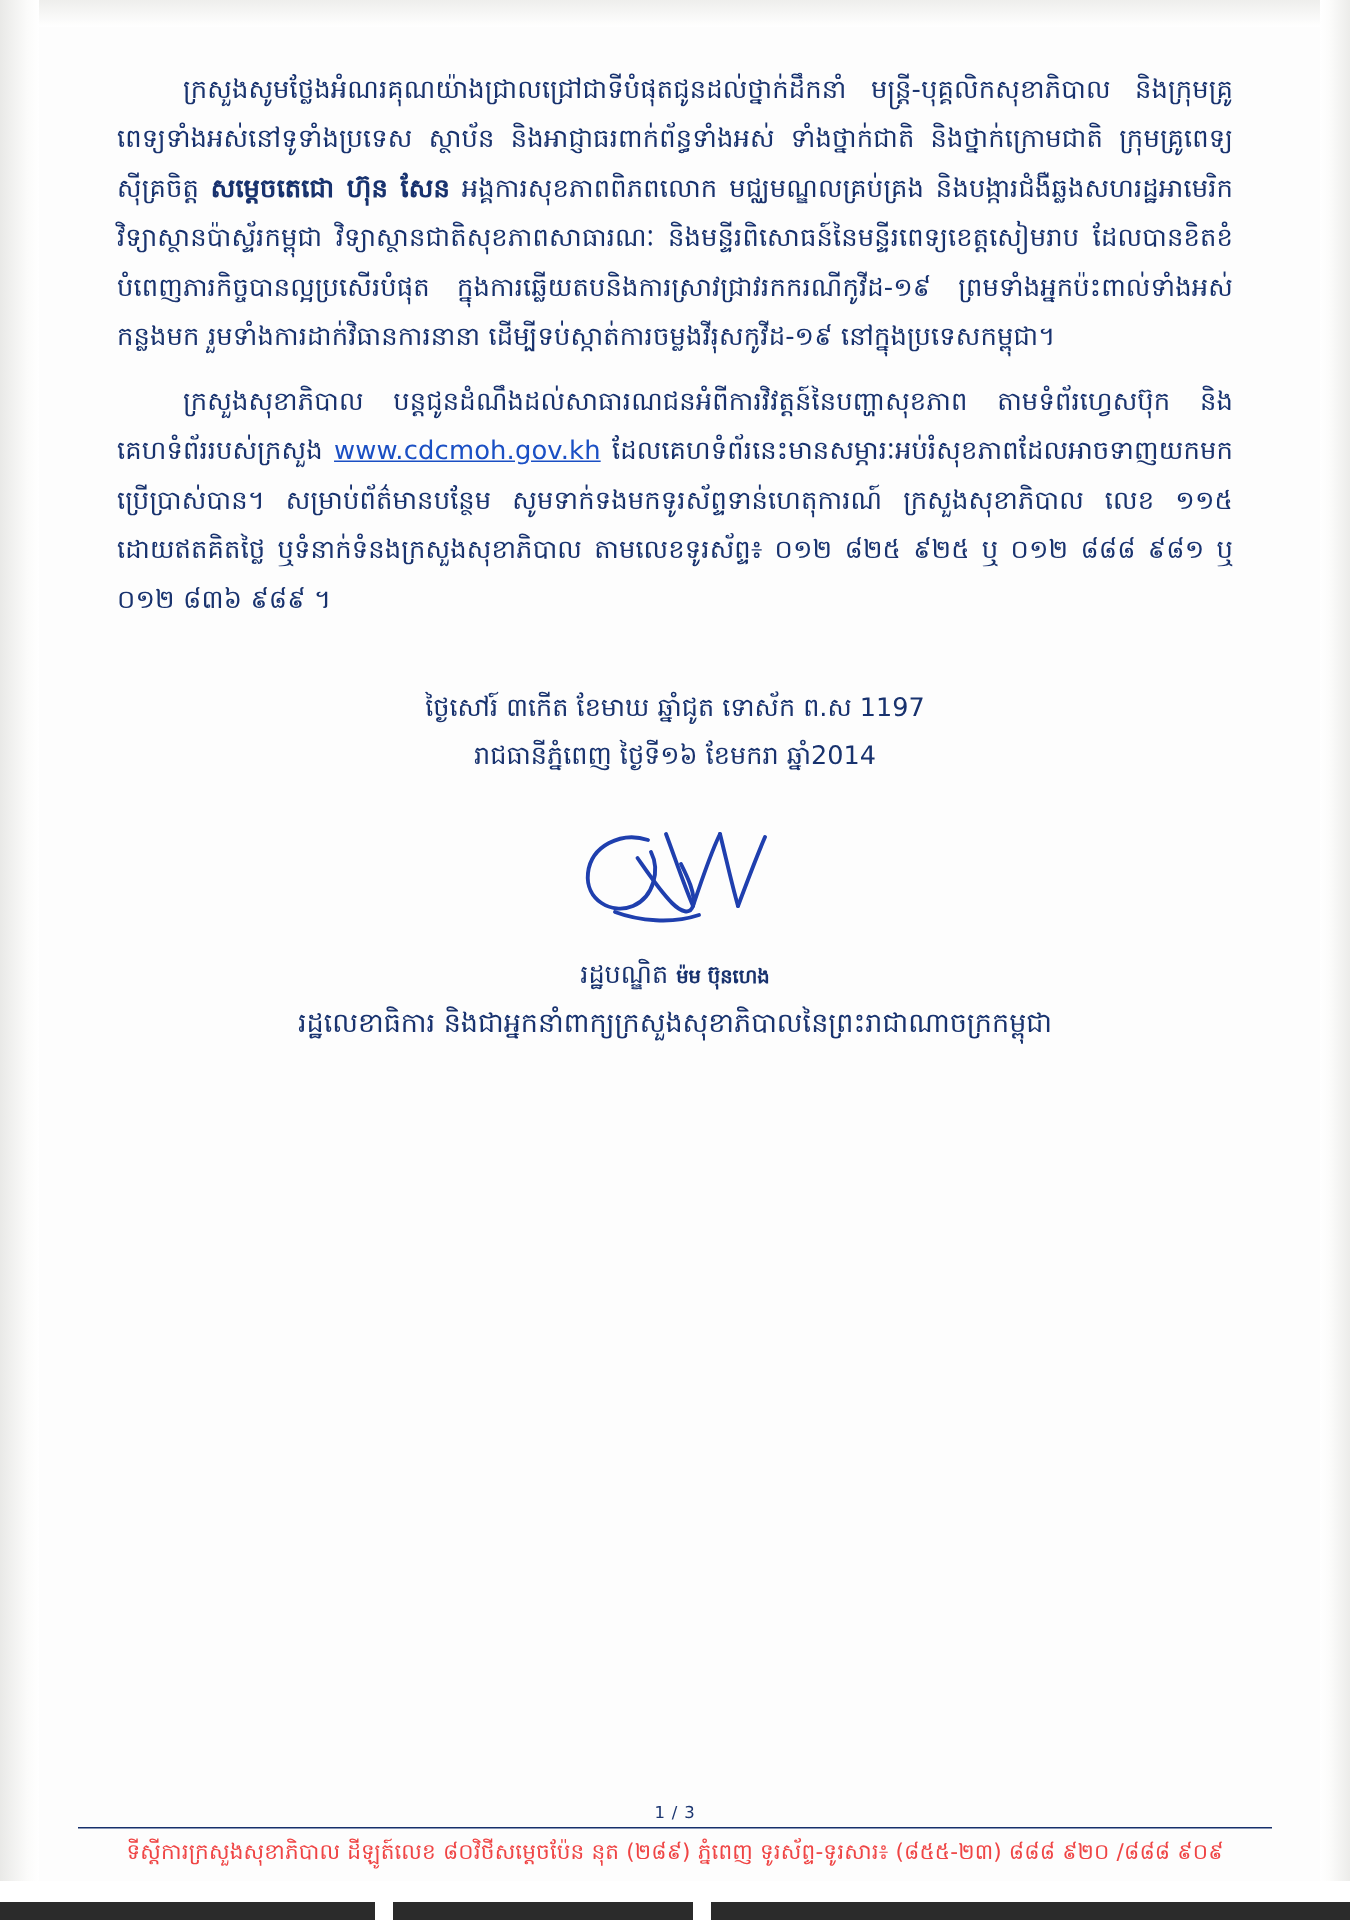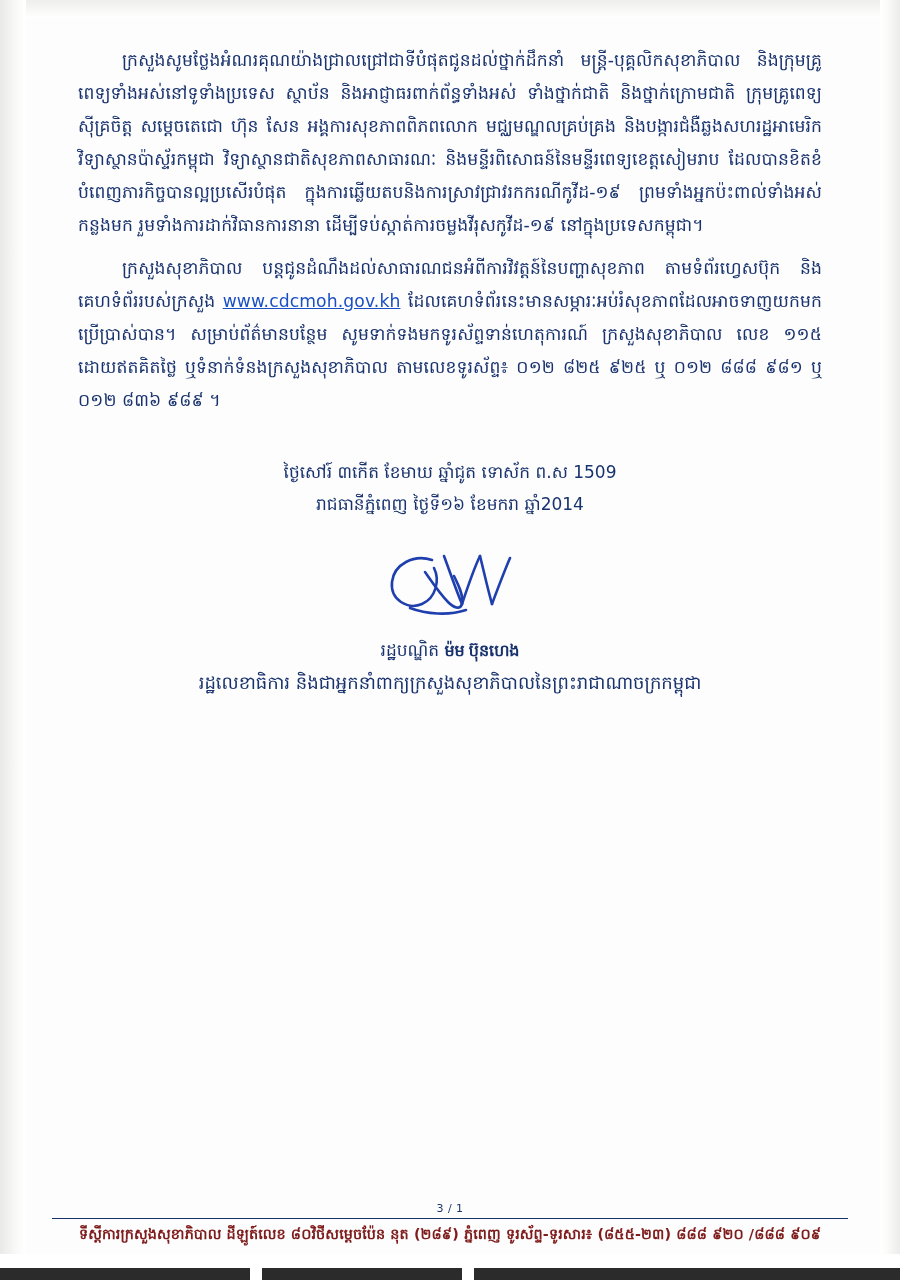--- a/index.html
+++ b/index.html
@@ -67,21 +67,21 @@
     text-align: justify;
     text-justify: inter-word;
     margin: 0 0 0 0;
     text-indent: 44px;
     letter-spacing: 0.1px;
   }
   .para + .para {
     margin-top: 10px;
   }
   .bold-name {
-    font-weight: normal;
+    font-weight: bold;
   }
   .link {
     color: #1a4fc4;
   }
   .dates {
     margin-top: 40px;
     text-align: center;
     color: #18326e;
     font-size: 17px;
     line-height: 1.85;
@@ -99,22 +99,21 @@
   }
   .signer {
     text-align: center;
     color: #18326e;
     font-size: 17px;
     line-height: 1.9;
     margin-top: 4px;
   }
   .signer .name {
     font-weight: bold;
-    font-size: 16px;
-    font-family: Liberation Serif, serif;
+    font-size: 13px;
   }
   .signer .role {
     font-size: 18px;
   }
   .footer {
     position: absolute;
     left: 52px;
     right: 52px;
     bottom: 34px;
     text-align: center;
@@ -123,23 +122,23 @@
     color: #1b3570;
     font-size: 11px;
     margin-bottom: 3px;
     letter-spacing: 0.5px;
   }
   .rule {
     border-top: 1.6px solid #16306c;
     margin: 0 0 6px 0;
   }
   .footer-text {
-    color: #7f1d1d;
+    color: #ef4444;
     font-size: 14.4px;
-    font-weight: bold;
+    font-weight: normal;
     letter-spacing: 0.1px;
   }
 </style>
 </head>
 <body>
 
 <div class="page">
   <div class="edge-top"></div>
   <div class="edge-left"></div>
   <div class="edge-right"></div>
@@ -148,21 +147,21 @@
 
     <p class="para">
       <span>ក្រសួងសូមថ្លែងអំណរគុណយ៉ាងជ្រាលជ្រៅជាទីបំផុតជូនដល់ថ្នាក់ដឹកនាំ មន្ត្រី-បុគ្គលិកសុខាភិបាល និងក្រុមគ្រូពេទ្យទាំងអស់នៅទូទាំងប្រទេស ស្ថាប័ន និងអាជ្ញាធរពាក់ព័ន្ធទាំងអស់ ទាំងថ្នាក់ជាតិ និងថ្នាក់ក្រោមជាតិ ក្រុមគ្រូពេទ្យស៊ីគ្រចិត្ត </span><span class="bold-name">សម្តេចតេជោ ហ៊ុន សែន</span><span> អង្គការសុខភាពពិភពលោក មជ្ឈមណ្ឌលគ្រប់គ្រង និងបង្ការជំងឺឆ្លងសហរដ្ឋអាមេរិក វិទ្យាស្ថានប៉ាស្ទ័រកម្ពុជា វិទ្យាស្ថានជាតិសុខភាពសាធារណៈ និងមន្ទីរពិសោធន៍នៃមន្ទីរពេទ្យខេត្តសៀមរាប ដែលបានខិតខំបំពេញភារកិច្ចបានល្អប្រសើរបំផុត ក្នុងការឆ្លើយតបនិងការស្រាវជ្រាវរកករណីកូវីដ-១៩ ព្រមទាំងអ្នកប៉ះពាល់ទាំងអស់កន្លងមក រួមទាំងការដាក់វិធានការនានា ដើម្បីទប់ស្កាត់ការចម្លងវីរុសកូវីដ-១៩ នៅក្នុងប្រទេសកម្ពុជា។</span>
     </p>
 
     <p class="para">
       <span>ក្រសួងសុខាភិបាល បន្តជូនដំណឹងដល់សាធារណជនអំពីការវិវត្តន៍នៃបញ្ហាសុខភាព តាមទំព័រហ្វេសប៊ុក និងគេហទំព័ររបស់ក្រសួង </span><a class="link" href="#">www.cdcmoh.gov.kh</a><span> ដែលគេហទំព័រនេះមានសម្ភារៈអប់រំសុខភាពដែលអាចទាញយកមកប្រើប្រាស់បាន។ សម្រាប់ព័ត៌មានបន្ថែម សូមទាក់ទងមកទូរស័ព្ទទាន់ហេតុការណ៍ ក្រសួងសុខាភិបាល លេខ ១១៥ ដោយឥតគិតថ្លៃ ឬទំនាក់ទំនងក្រសួងសុខាភិបាល តាមលេខទូរស័ព្ទ៖ ០១២ ៨២៥ ៩២៥ ឬ ០១២ ៨៨៨ ៩៨១ ឬ ០១២ ៨៣៦ ៩៨៩ ។</span>
     </p>
 
     <div class="dates">
-      <div>ថ្ងៃសៅរ៍ ៣កើត ខែមាឃ ឆ្នាំជូត ទោស័ក ព.ស 1509</div>
+      <div>ថ្ងៃសៅរ៍ ៣កើត ខែមាឃ ឆ្នាំជូត ទោស័ក ព.ស 1197</div>
       <div>រាជធានីភ្នំពេញ ថ្ងៃទី១៦ ខែមករា ឆ្នាំ2014</div>
     </div>
 
     <div class="sig-area">
       <svg class="signature" width="160" height="90" viewBox="0 0 160 90">
         <g fill="none" stroke="#1f3fae" stroke-width="2.6" stroke-linecap="round" stroke-linejoin="round">
           <path d="M62 22 C44 16, 24 26, 22 44 C20 62, 38 72, 52 66 C66 60, 70 42, 64 30"></path>
           <path d="M55 34 C62 44, 70 56, 78 64 C84 70, 90 72, 92 66 C94 58, 88 46, 84 38"></path>
           <path d="M74 18 C80 34, 86 52, 92 66"></path>
           <path d="M92 66 C98 48, 104 30, 110 18"></path>
@@ -177,21 +176,21 @@
       <div>
         <span>រដ្ឋបណ្ឌិត</span>
         <span class="name">ម៉ម ប៊ុនហេង</span>
       </div>
       <div class="role">រដ្ឋលេខាធិការ និងជាអ្នកនាំពាក្យក្រសួងសុខាភិបាលនៃព្រះរាជាណាចក្រកម្ពុជា</div>
     </div>
 
   </div>
 
   <div class="footer">
-    <div class="page-num">3 / 1</div>
+    <div class="page-num">1 / 3</div>
     <div class="rule"></div>
     <div class="footer-text">ទីស្តីការក្រសួងសុខាភិបាល ដីឡូត៍លេខ ៨០វិថីសម្តេចប៉ែន នុត (២៨៩) ភ្នំពេញ ទូរស័ព្ទ-ទូរសារ៖ (៨៥៥-២៣) ៨៨៨ ៩២០ /៨៨៨ ៩០៩</div>
   </div>
 
   <div class="bottom-band">
     <div class="seg" style="left:0px;width:250px;"></div>
     <div class="seg" style="left:262px;width:200px;"></div>
     <div class="seg" style="left:474px;width:426px;"></div>
   </div>
 </div>

